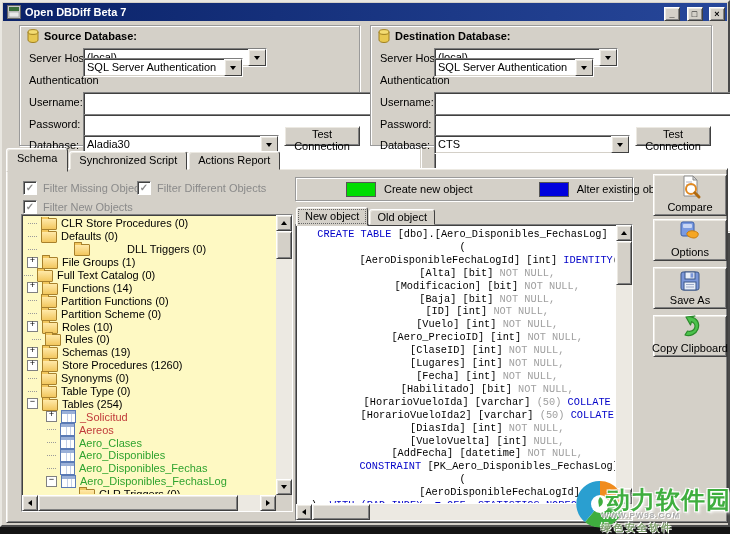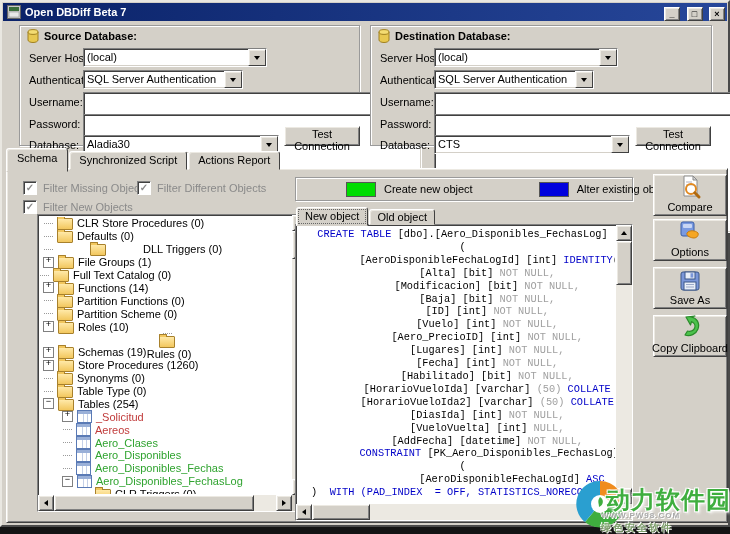--- a/index.html
+++ b/index.html
@@ -22,21 +22,21 @@
       font-family:"Liberation Sans",sans-serif;font-weight:bold;color:#000;cursor:default;}
   
   .groupbox{position:absolute;top:23px;height:121px;box-sizing:border-box;background:#d4d0c8;}
   .gb-source{left:17px;width:341px;}
   .gb-dest{left:368px;width:342px;}
   .gb-header{position:absolute;left:7px;top:3px;display:flex;align-items:center;gap:5px;}
   .gb-title{font-size:11px;font-weight:bold;color:#000;}
   .gb-label{position:absolute;left:9px;font-size:11px;color:#000;white-space:nowrap;}
   .l1{top:26px}.l2{top:48px}.l3{top:70px}.l4{top:92px}.l5{top:113px}
   .ctl{position:absolute;left:63px;height:19px;box-sizing:border-box;}
-  .c1{top:22px;width:184px}.c2{top:44px;width:160px}.c3{top:66px;width:164px}
+  .c1{top:22px;width:184px}.c2{top:32px;width:160px}.c3{top:66px;width:164px}
   .c4{top:88px;width:164px}.c5{top:109px;width:196px}
   .combo{display:flex;align-items:stretch;}
   .combo-text{flex:1;font-size:11px;padding:2px 0 0 3px;white-space:nowrap;overflow:hidden;}
   .combo-btn{width:16px;background:#d4d0c8;border:1px solid;border-color:#fff #404040 #404040 #fff;
              box-shadow:inset 1px 1px 0 #ece9e2;display:flex;align-items:center;justify-content:center;flex:none;}
   .tri-down{width:0;height:0;border-left:3.5px solid transparent;border-right:3.5px solid transparent;border-top:4px solid #000;}
   .tri-up{width:0;height:0;border-left:3.5px solid transparent;border-right:3.5px solid transparent;border-bottom:4px solid #000;}
   .tri-left{width:0;height:0;border-top:3.5px solid transparent;border-bottom:3.5px solid transparent;border-right:4px solid #000;}
   .tri-right{width:0;height:0;border-top:3.5px solid transparent;border-bottom:3.5px solid transparent;border-left:4px solid #000;}
   .tinput{font:11px "Liberation Sans",sans-serif;padding:1px 3px;outline:none;}
@@ -49,22 +49,22 @@
         border-radius:3px 3px 0 0;box-shadow:inset 1px 1px 0 #ece9e2;margin-right:1px;height:13px;}
   .mtab.active{padding:3px 10px 4px;height:15px;position:relative;z-index:4;margin-bottom:-2px;}
   .tab-page{position:absolute;left:4px;top:166px;width:722px;height:355px;background:#d4d0c8;
             border:1px solid;border-color:#fff #404040 #404040 #fff;box-shadow:inset 1px 1px 0 #ece9e2,inset -1px -1px 0 #808080;box-sizing:border-box;}
   
   .cb{position:absolute;width:12px;height:12px;background:#fff;border:1px solid;border-color:#808080 #fff #fff #808080;
       box-shadow:inset 1px 1px 0 #404040;display:flex;align-items:center;justify-content:center;}
   .cb-check{font-size:10px;line-height:10px;color:#8a8a8a;font-weight:bold;}
   .cb-label{position:absolute;font-size:11px;color:#8a8a8a;white-space:nowrap;}
   
-  .tree-panel{position:absolute;left:30px;top:45px;width:272px;height:298px;box-sizing:border-box;
-              background:#ffffff;border:1px solid;border-color:#808080 #fff #fff #808080;box-shadow:inset 1px 1px 0 #404040;overflow:hidden;}
+  .tree-panel{position:absolute;left:14px;top:45px;width:272px;height:298px;box-sizing:border-box;
+              background:#fef9c3;border:1px solid;border-color:#808080 #fff #fff #808080;box-shadow:inset 1px 1px 0 #404040;overflow:hidden;}
   .tree-view{position:absolute;left:1px;top:2px;right:17px;bottom:17px;overflow:hidden;}
   .tree-row{display:flex;align-items:center;height:12.9px;white-space:nowrap;font-size:11px;}
   .exp{width:9px;height:9px;flex:none;background:#fff;border:1px solid #808080;font-size:9px;line-height:7px;
        text-align:center;color:#000;margin-right:4px;font-family:"Liberation Mono",monospace;}
   .dash{width:9px;height:0;flex:none;border-top:1px dotted #9a9a9a;margin:0 4px 0 1px;}
   .ticon{flex:none;margin-right:4px;position:relative;}
   .folder-ic{width:14px;height:10px;background:linear-gradient(#ffe9a8,#f2c75e);border:1px solid #a8812c;border-radius:1px;margin-top:2px;}
   .folder-ic::before{content:"";position:absolute;left:-1px;top:-3px;width:6px;height:2px;background:#f2c75e;
                      border:1px solid #a8812c;border-bottom:none;border-radius:1px 1px 0 0;}
   .table-ic{width:13px;height:11px;background:#fff;border:1px solid #5a7ab5;}
@@ -272,21 +272,21 @@
             <div class="tree-row" style="padding-left: 4px;">
               <span class="dash"></span>
               <span class="ticon folder-ic"></span>
               <span class="tl">Partition Scheme (0)</span>
             </div>
             <div class="tree-row" style="padding-left: 4px;">
               <span class="exp">+</span>
               <span class="ticon folder-ic"></span>
               <span class="tl">Roles (10)</span>
             </div>
-            <div class="tree-row" style="padding-left: 8px; flex-direction: column;">
+            <div class="tree-row" style="padding-left: 8px;">
               <span class="dash"></span>
               <span class="ticon folder-ic"></span>
               <span class="tl">Rules (0)</span>
             </div>
             <div class="tree-row" style="padding-left: 4px;">
               <span class="exp">+</span>
               <span class="ticon folder-ic"></span>
               <span class="tl">Schemas (19)</span>
             </div>
             <div class="tree-row" style="padding-left: 4px;">
@@ -390,20 +390,21 @@
         <div class="sql-code" id="sql-code">
             <div class="sql-line"><span class="sq-k">CREATE TABLE </span><span>[dbo].[Aero_Disponibles_FechasLog]</span></div>
             <div class="sql-line"><span>(</span></div>
             <div class="sql-line"><span>        [AeroDisponibleFechaLogId] [int] </span><span class="sq-k">IDENTITY</span><span>(1,1) </span></div>
             <div class="sql-line"><span>        [Alta] [bit] </span><span class="sq-g">NOT NULL,</span></div>
             <div class="sql-line"><span>        [Modificacion] [bit] </span><span class="sq-g">NOT NULL,</span></div>
             <div class="sql-line"><span>        [Baja] [bit] </span><span class="sq-g">NOT NULL,</span></div>
             <div class="sql-line"><span>        [ID] [int] </span><span class="sq-g">NOT NULL,</span></div>
             <div class="sql-line"><span>        [Vuelo] [int] </span><span class="sq-g">NOT NULL,</span></div>
             <div class="sql-line"><span>        [Aero_PrecioID] [int] </span><span class="sq-g">NOT NULL,</span></div>
+            <div class="sql-line"><span>        [ClaseID] [int] </span><span class="sq-g">NOT NULL,</span></div>
             <div class="sql-line"><span>        [Lugares] [int] </span><span class="sq-g">NOT NULL,</span></div>
             <div class="sql-line"><span>        [Fecha] [int] </span><span class="sq-g">NOT NULL,</span></div>
             <div class="sql-line"><span>        [Habilitado] [bit] </span><span class="sq-g">NOT NULL,</span></div>
             <div class="sql-line"><span>        [HorarioVueloIda] [varchar] </span><span class="sq-g">(50) </span><span class="sq-k">COLLATE</span></div>
             <div class="sql-line"><span>        [HorarioVueloIda2] [varchar] </span><span class="sq-g">(50) </span><span class="sq-k">COLLATE</span></div>
             <div class="sql-line"><span>        [DiasIda] [int] </span><span class="sq-g">NOT NULL,</span></div>
             <div class="sql-line"><span>        [VueloVuelta] [int] </span><span class="sq-g">NULL,</span></div>
             <div class="sql-line"><span>        [AddFecha] [datetime] </span><span class="sq-g">NOT NULL,</span></div>
             <div class="sql-line"><span>        </span><span class="sq-k">CONSTRAINT</span><span> [PK_Aero_Disponibles_FechasLog]</span></div>
             <div class="sql-line"><span>(</span></div>

